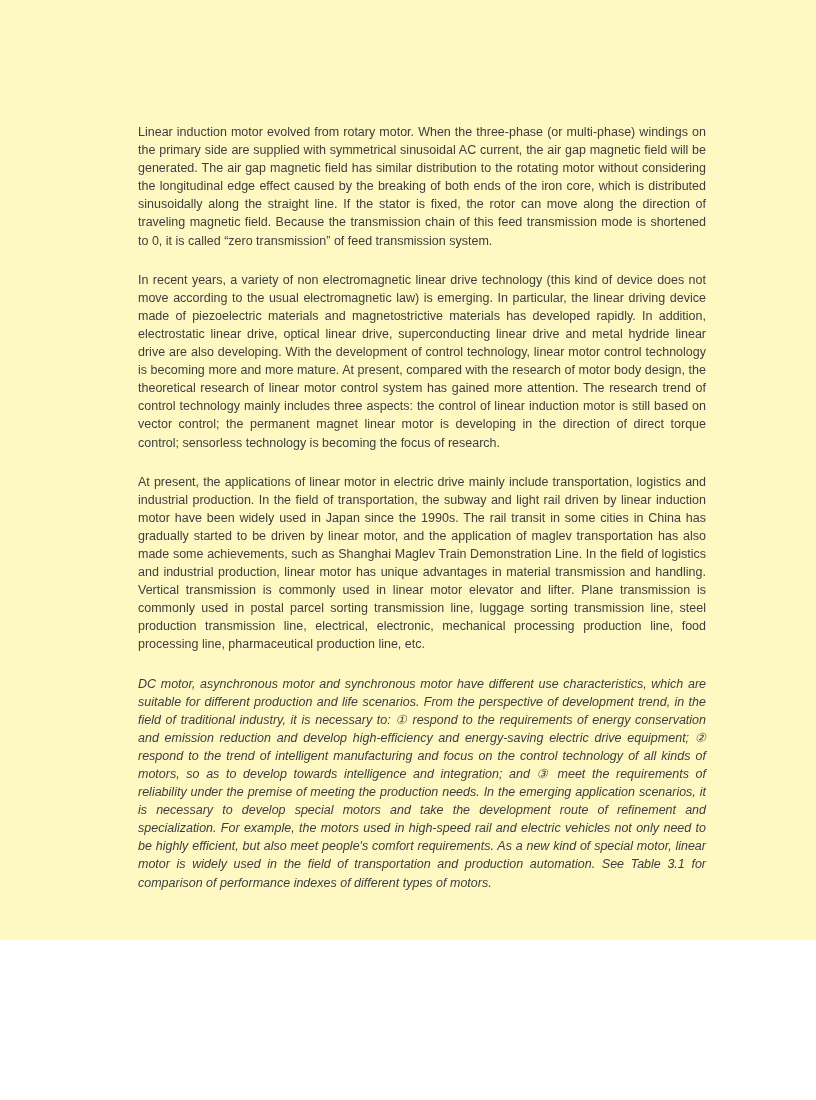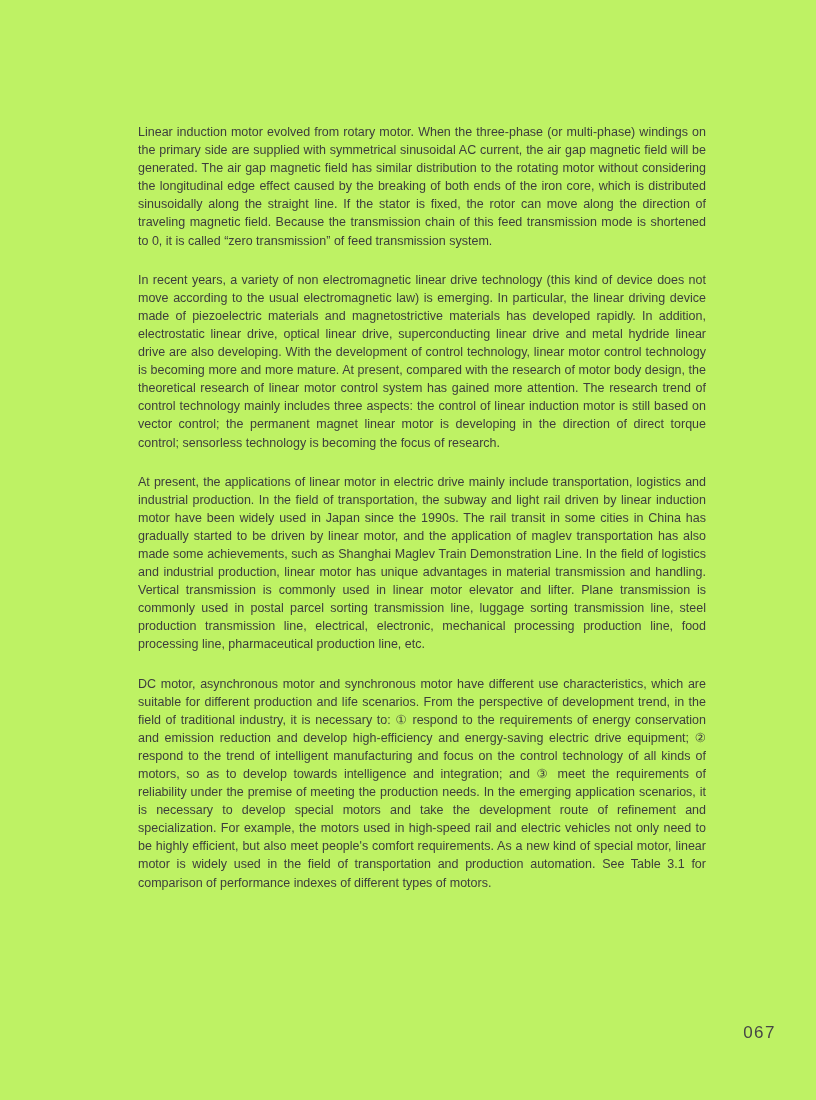--- a/index.html
+++ b/index.html
@@ -3,41 +3,42 @@
   <meta charset="utf-8">
   <style>
     html, body {
       margin: 0;
       padding: 0;
       background: #ffffff;
     }
     .page {
       position: relative;
       width: 816px;
-      height: 1100px;
-      background: #bef264;
+      height: 940px;
+      background: #fef9c3;
       font-family: "Liberation Sans", sans-serif;
       overflow: hidden;
     }
     .text-block {
       position: absolute;
       left: 138px;
       top: 123px;
       width: 568px;
       color: #3d3d3d;
       font-size: 12.5px;
       line-height: 18.1px;
       text-align: justify;
       text-justify: inter-word;
     }
     .text-block p {
       margin: 0 0 21px 0;
     }
     .text-block p:last-child {
       margin-bottom: 0;
+      font-style: italic;
     }
     .page-number {
       position: absolute;
       top: 1023px;
       right: 40px;
       color: #464646;
       font-size: 17px;
       letter-spacing: 1.5px;
     }
   </style>

